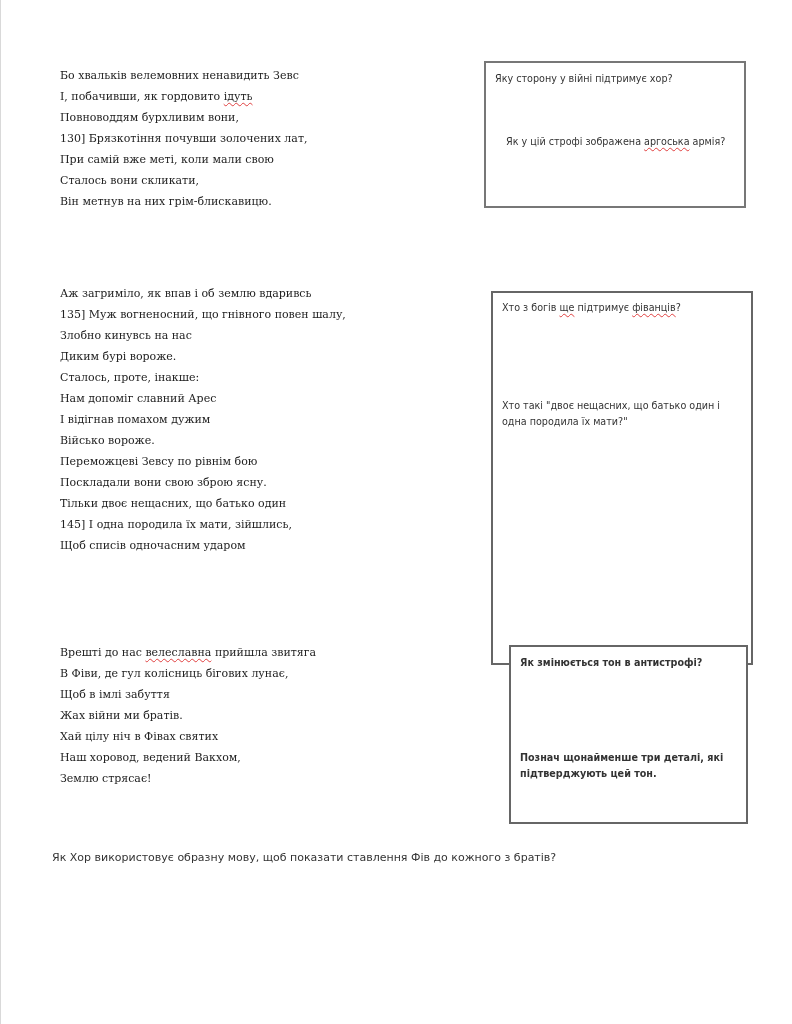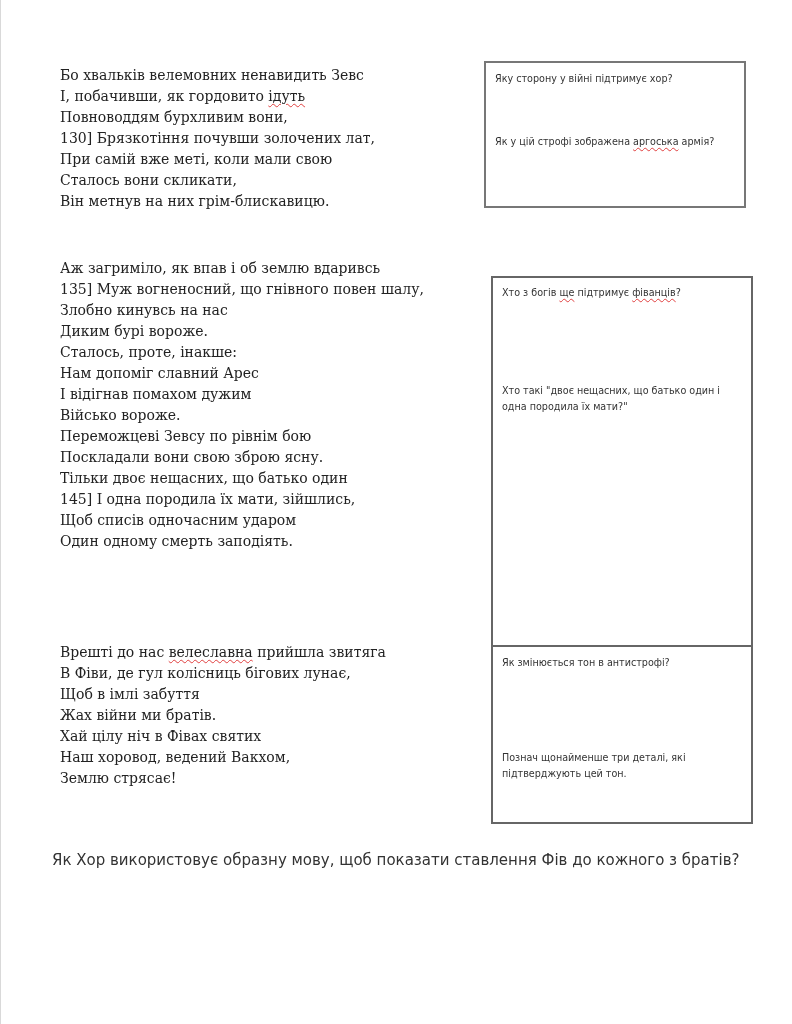--- a/index.html
+++ b/index.html
@@ -1,38 +1,38 @@
 <!DOCTYPE html>
 <html><head>
   <meta charset="utf-8">
   <style>
     html, body { margin: 0; padding: 0; background: #ffffff; }
     body { width: 792px; height: 1024px; position: relative; overflow: hidden; }
     .page-edge { position: absolute; left: 0; top: 0; width: 1px; height: 1024px; background: #d9d9d9; }
     .stanza { position: absolute; left: 60px; margin: 0; padding: 0; list-style: none;
-      font-family: "DejaVu Serif", "Liberation Serif", serif; font-size: 14px; line-height: 21px; color: #222222; }
+      font-family: "DejaVu Serif", "Liberation Serif", serif; font-size: 11px; line-height: 21px; color: #222222; }
     .stanza li { white-space: nowrap; height: 21px; }
     #stanza-1 { top: 65px; }
-    #stanza-2 { top: 258px; }
+    #stanza-2 { top: 283px; }
     #stanza-3 { top: 642px; }
     .qbox { position: absolute; border: 2px solid #777777; box-sizing: border-box; background: #ffffff;
       font-family: "DejaVu Sans", "Liberation Sans", sans-serif; font-size: 9.6px; line-height: 16px; color: #333333; }
     .qbox .q { position: absolute; left: 9px; right: 8px; }
     #box-1 { left: 484px; top: 61px; width: 262px; height: 147px; padding-left: 21px; }
     #box-1 .q1 { top: 8px; }
-    #box-1 .q2 { top: 71px; }
-    #box-2 { left: 491px; top: 276px; width: 262px; height: 374px; border-color: #666666; }
+    #box-1 .q2 { top: 71px; margin-left: 11px; }
+    #box-2 { left: 491px; top: 291px; width: 262px; height: 374px; border-color: #666666; }
     #box-2 .q1 { top: 7px; }
     #box-2 .q2 { top: 105px; }
-    #box-3 { left: 491px; top: 645px; width: 262px; height: 179px; border-color: #666666; }
+    #box-3 { left: 509px; top: 645px; width: 239px; height: 179px; border-color: #666666; font-weight: bold; }
     #box-3 .q1 { top: 8px; }
     #box-3 .q2 { top: 103px; }
     .spell { text-decoration: underline wavy #e04040; text-decoration-thickness: 1px; text-underline-offset: 2px; text-align: right; }
     .final-q { position: absolute; left: 52px; top: 851px; font-family: "DejaVu Sans", "Liberation Sans", sans-serif;
-      font-size: 15px; color: #333333; white-space: nowrap; }
+      font-size: 11px; color: #333333; white-space: nowrap; }
   </style>
 </head>
 <body>
 
 <div class="page-edge"></div>
 
 <ul class="stanza" id="stanza-1">
   <li>Бо хвальків велемовних ненавидить Зевс</li>
   <li><span class="spellfix">І, побачивши, як гордовито <span class="spell">ідуть</span></span></li>
   <li>Повноводдям бурхливим вони,</li>
@@ -54,21 +54,20 @@
   <li>Диким бурі вороже.</li>
   <li>Сталось, проте, інакше:</li>
   <li>Нам допоміг славний Арес</li>
   <li>І відігнав помахом дужим</li>
   <li>Військо вороже.</li>
   <li>Переможцеві Зевсу по рівнім бою</li>
   <li>Поскладали вони свою зброю ясну.</li>
   <li>Тільки двоє нещасних, що батько один</li>
   <li>145] І одна породила їх мати, зійшлись,</li>
   <li>Щоб списів одночасним ударом</li>
-  <li>Один одному смерть заподіять.</li>
 </ul>
 
 <div class="qbox" id="box-2">
   <div class="q q1 spellfix">Хто з богів <span class="spell">ще</span> підтримує <span class="spell">фіванців</span>?</div>
   <div class="q q2">Хто такі "двоє нещасних, що батько один і одна породила їх мати?"</div>
 </div>
 
 <ul class="stanza" id="stanza-3">
   <li><span class="spellfix">Врешті до нас <span class="spell">велеславна</span> прийшла звитяга</span></li>
   <li>В Фіви, де гул колісниць бігових лунає,</li>

